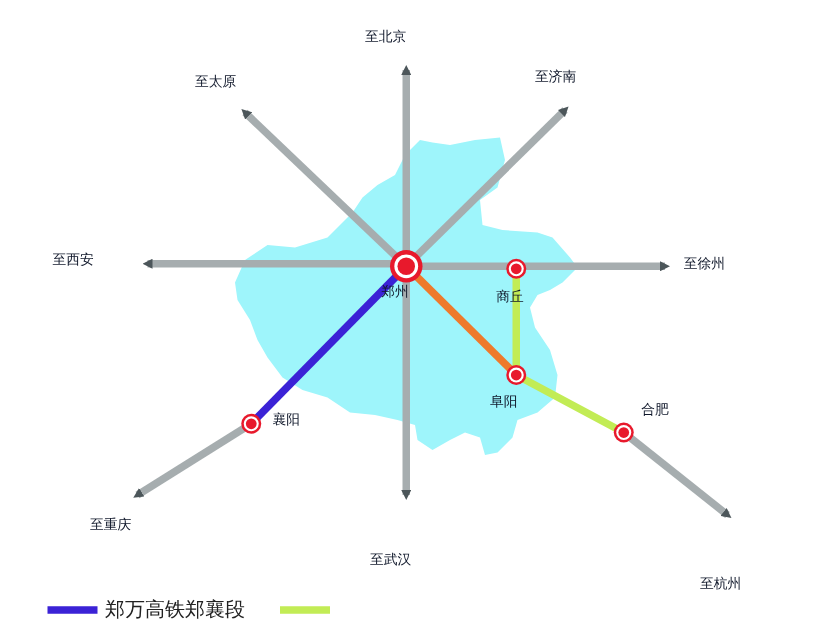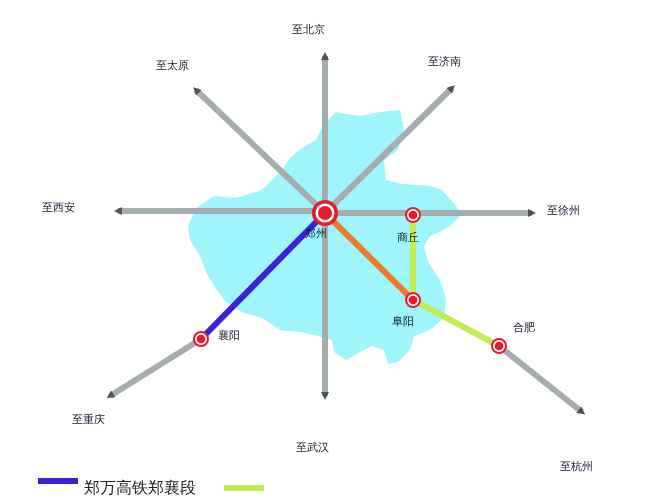--- a/index.html
+++ b/index.html
@@ -1,21 +1,21 @@
 <!DOCTYPE html>
 <html><head>
 <meta charset="utf-8">
 <style>
   html, body { margin: 0; padding: 0; background: #ffffff; }
   body { width: 655px; height: 500px; position: relative; overflow: hidden;
          font-family: "DejaVu Sans", "Liberation Sans", sans-serif; }
   #map { position: absolute; left: 0; top: 0; width: 655px; height: 500px; }
   .lbl { position: absolute; font-size: 11px; color: #0f172a; white-space: nowrap; line-height: 1; }
   .legend { position: absolute; top: 478px; left: 38px; height: 20px; display: flex; align-items: center; }
-  .legend-item { display: flex; align-items: flex-start; margin-right: 28px; }
+  .legend-item { display: flex; align-items: center; margin-right: 28px; }
   .swatch { width: 40px; height: 6px; margin-right: 6px; }
   .legend-text { font-size: 16px; color: #222; }
 </style>
 </head>
 <body>
 
 <svg id="map" viewBox="0 0 655 500" xmlns="http://www.w3.org/2000/svg">
   <defs>
     <marker id="ah" markerWidth="8" markerHeight="8" refX="4" refY="4" orient="auto" markerUnits="userSpaceOnUse" viewBox="0 0 8 8">
       <path d="M0,0 L8,4 L0,8 Z" fill="#4c565a"></path>

